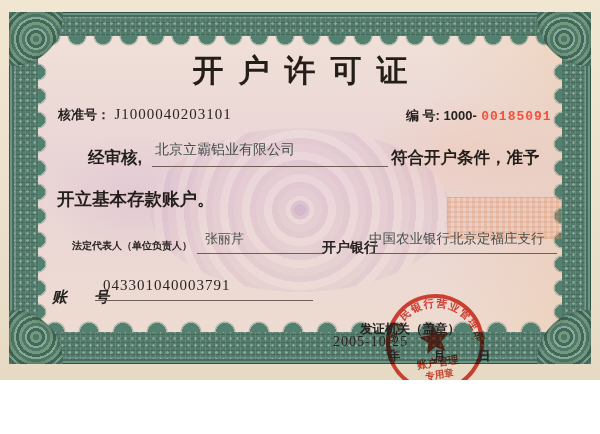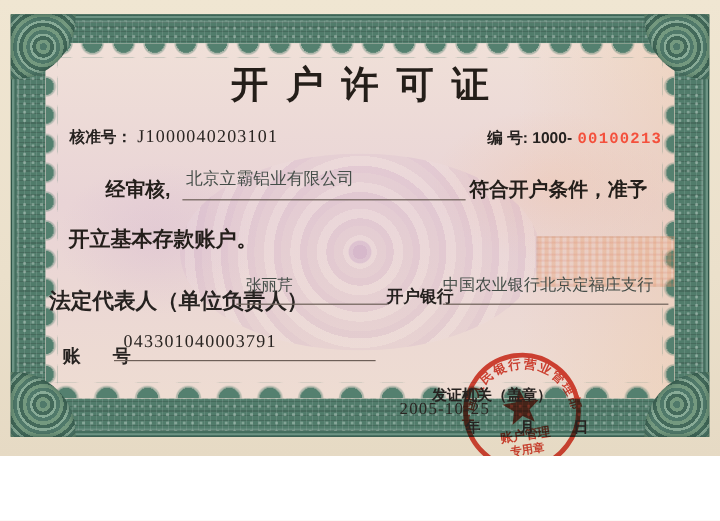--- a/index.html
+++ b/index.html
@@ -99,42 +99,42 @@
 
   <div class="abs title">开户许可证</div>
 
   <div class="abs" style="left:58px;top:105px;">
     <span class="label">核准号：</span>
     <span class="serif-num">J1000040203101</span>
   </div>
 
   <div class="abs" style="left:406px;top:106px;">
     <span class="label">编 号: 1000-</span>
-    <span class="red-num">00100213</span>
+    <span class="red-num">00185091</span>
   </div>
 
   <div class="abs big" style="left:88px;top:147px;text-align:right;">经审核,</div>
   <div class="fill-line" style="left:152px;top:140px;width:236px;height:26px;">
     <span class="entry" style="font-size:14px;padding-left:3px;">北京立霸铝业有限公司</span>
   </div>
   <div class="abs big" style="left:391px;top:147px;">符合开户条件，准予</div>
 
   <div class="abs big" style="left:57px;top:187px;font-size:17.5px;">开立基本存款账户。</div>
 
-  <div class="abs label" style="left:41px;top:239px;font-size:18px;">法定代表人（单位负责人）</div>
+  <div class="abs label" style="left:72px;top:239px;font-size:10px;">法定代表人（单位负责人）</div>
   <div class="fill-line" style="left:197px;top:229px;width:126px;height:24px;">
     <span class="entry" style="font-size:13px;padding-left:8px;">张丽芹</span>
   </div>
 
   <div class="abs label" style="left:322px;top:239px;font-size:14px;">开户银行</div>
   <div class="fill-line" style="left:369px;top:229px;width:188px;height:24px;">
     <span class="entry" style="font-size:13.5px;">中国农业银行北京定福庄支行</span>
   </div>
 
-  <div class="abs label" style="left:52px;top:288px;font-size:15px;letter-spacing:6px;">账　号</div>
+  <div class="abs label" style="left:52px;top:288px;font-size:15px;letter-spacing:6px;font-style:italic;">账　号</div>
   <div class="fill-line" style="left:95px;top:276px;width:218px;height:24px;">
     <span class="serif-num" style="padding-left:8px;">043301040003791</span>
   </div>
 
   <div class="abs issuer-block label" style="left:360px;top:321px;font-size:12.5px;">发证机关（盖章）</div>
   <div class="abs issuer-block serif-num" style="left:333px;top:334px;font-size:14px;">2005-10-25</div>
   <div class="abs issuer-block label" style="left:388px;top:348px;font-size:12.5px;letter-spacing:10px;">年　月　日</div>
 
   <div class="seal">
     <svg width="102" height="102" viewBox="0 0 102 102">

